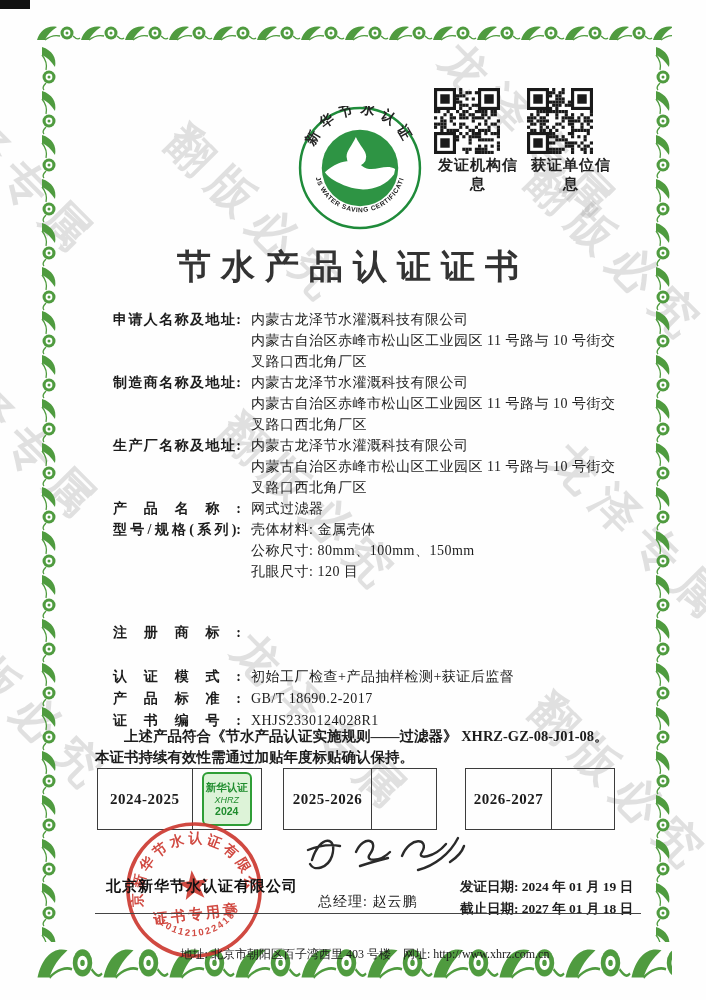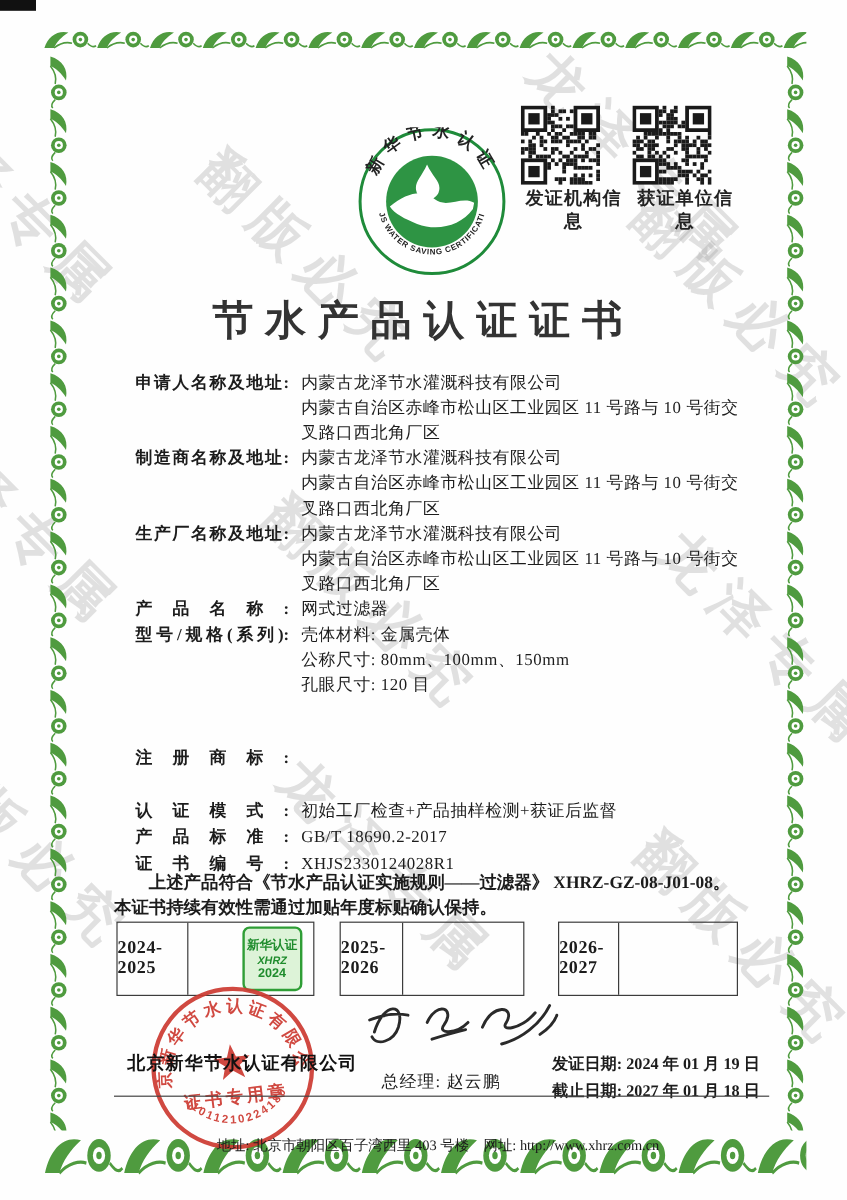--- a/index.html
+++ b/index.html
@@ -34,26 +34,26 @@
   .blockB{left:113px;top:622px;width:505px;}
   .blockC{left:113px;top:666px;width:505px;}
   .blockC .flabel,.blockC .fval{line-height:22px;}
   .statement{left:95px;top:726px;width:522px;font-size:14.5px;font-weight:700;
       line-height:21px;text-indent:2em;margin:0;}
   
   .boxes{left:95px;top:768px;width:525px;height:62px;}
   .ybox{position:absolute;top:0;height:60px;border:1.3px solid #3c3c3c;display:flex;background:transparent;}
   .ybox .cellL{flex:1 1 58%;display:flex;align-items:center;justify-content:center;
       font-size:15px;font-weight:700;letter-spacing:.5px;}
-  .ybox .cellR{flex:0 0 42%;border-left:1.3px solid #3c3c3c;display:flex;align-items:center;justify-content:center;padding-left:36px;}
+  .ybox .cellR{flex:0 0 42%;border-left:1.3px solid #3c3c3c;display:flex;align-items:center;justify-content:center;}
   .sticker{width:46px;height:50px;border:2px solid #2f9e36;border-radius:6px;background:#ddf3d8;
       display:flex;flex-direction:column;align-items:center;justify-content:center;color:#1f8c2d;
       font-family:"Liberation Sans","DejaVu Sans",sans-serif;}
   .sticker .s1{font-size:10.5px;font-weight:700;}
-  .sticker .s2{font-size:9px;font-weight:700;font-style:italic;}
+  .sticker .s2{font-size:9px;font-weight:400;font-style:italic;}
   .sticker .s3{font-size:10.5px;font-weight:700;}
   
   .company-print{left:106px;top:877px;font-size:15px;font-weight:700;color:#111;letter-spacing:1px;}
   .manager{left:318px;top:893px;font-size:14px;font-weight:400;letter-spacing:1px;}
   .dates{left:460px;top:876px;width:185px;font-size:13.5px;font-weight:700;line-height:21.5px;white-space:nowrap;}
   .rule{left:95px;top:913px;width:546px;border-top:1.5px solid #444;height:0;}
   .addr{left:150px;top:946px;width:430px;text-align:center;font-size:12px;font-weight:400;}
   .stampwrap{left:122px;top:818px;width:145px;height:145px;opacity:.92;}
   .sigwrap{left:300px;top:822px;width:170px;height:62px;}
 </style>

